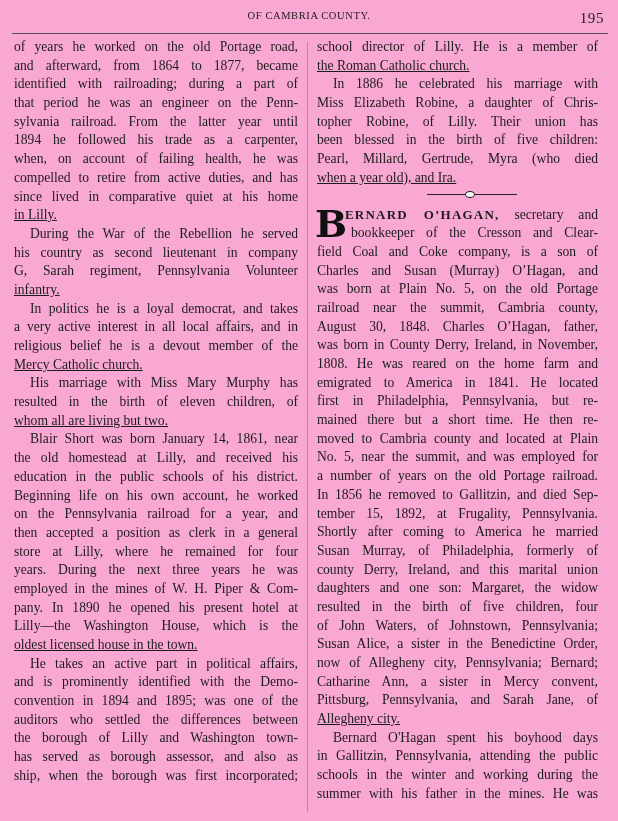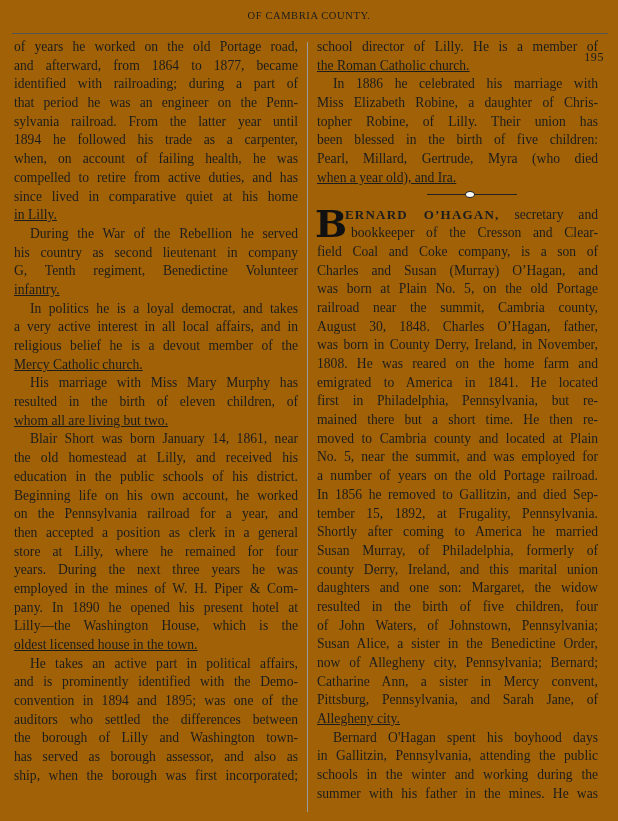--- a/index.html
+++ b/index.html
@@ -12,42 +12,41 @@
       height: 821px;
       overflow: hidden;
       position: relative;
       font-family: "Liberation Serif", "DejaVu Serif", serif;
       color: #1c1c1c;
     }
     .page {
       position: absolute;
       left: 0; top: 0;
       width: 618px; height: 821px;
-      background: #a16207;
+      background: #f9a8d4;
     }
     .running-head {
       position: absolute;
       top: 8px; left: 0;
       width: 618px;
       height: 16px;
       font-size: 10.5px;
       letter-spacing: 0.6px;
     }
     .running-title {
       position: absolute;
       left: 0; right: 0;
       top: 2px;
       text-align: center;
     }
     .page-number {
       position: absolute;
       right: 14px;
       top: 2px;
-      font-size: 12px;
-      margin-top: 40px;
+      font-size: 15px;
     }
     .head-rule {
       position: absolute;
       top: 33px;
       left: 12px;
       width: 596px;
       height: 0;
       border-top: 1px solid #555;
     }
     .column {
@@ -141,21 +140,21 @@
     <span class="line">that period he was an engineer on the Penn-</span>
     <span class="line">sylvania railroad.  From the latter year until</span>
     <span class="line">1894 he followed his trade as a carpenter,</span>
     <span class="line">when, on account of failing health, he was</span>
     <span class="line">compelled to retire from active duties, and has</span>
     <span class="line">since lived in comparative quiet at his home</span>
     <span class="line last">in Lilly.</span>
 
     <span class="line indent">During the War of the Rebellion he served</span>
     <span class="line">his country as second lieutenant in company</span>
-    <span class="line">G, Tenth regiment, Benedictine Volunteer</span>
+    <span class="line">G, Sarah regiment, Pennsylvania Volunteer</span>
     <span class="line last">infantry.</span>
 
     <span class="line indent">In politics he is a loyal democrat, and takes</span>
     <span class="line">a very active interest in all local affairs, and in</span>
     <span class="line">religious belief he is a devout member of the</span>
     <span class="line last">Mercy Catholic church.</span>
 
     <span class="line indent">His marriage with Miss Mary Murphy has</span>
     <span class="line">resulted in the birth of eleven children, of</span>
     <span class="line last">whom all are living but two.</span>

